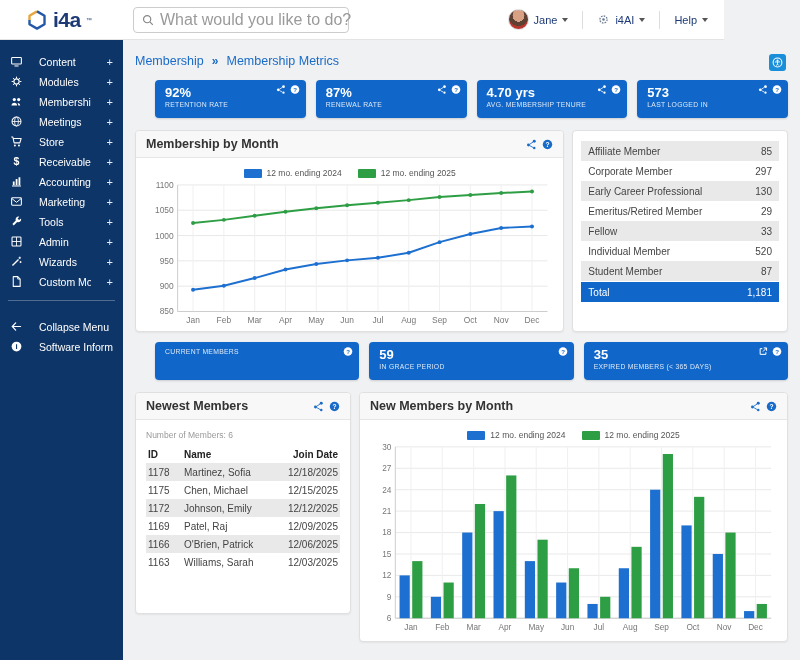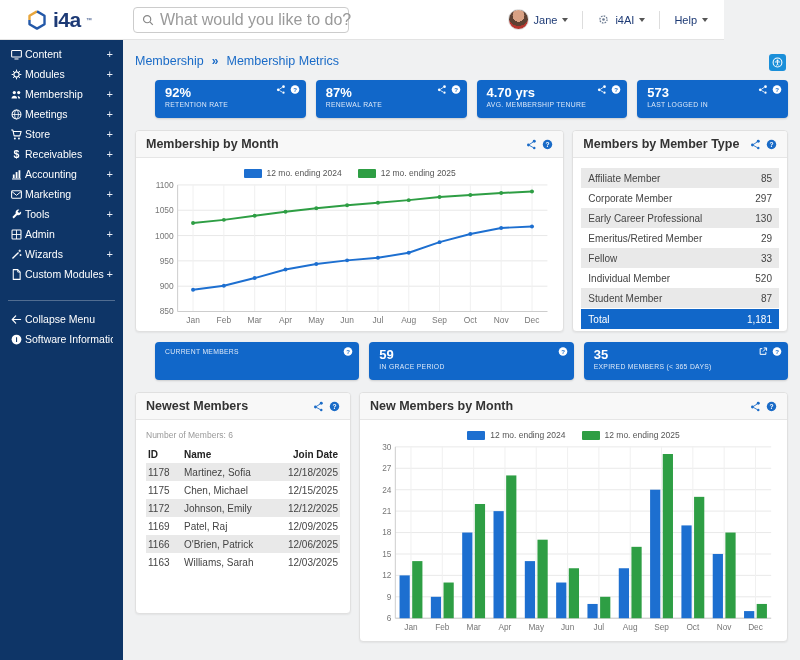--- a/index.html
+++ b/index.html
@@ -21,22 +21,22 @@
   .avatar { width:21px; height:21px; border-radius:50%;
     background:radial-gradient(circle at 50% 30%, #d9a184 0 36%, #5d4032 37% 62%, #b5352e 63%);
     border:1px solid #ddd; }
   .caret { width:0; height:0; border-left:3.5px solid transparent; border-right:3.5px solid transparent;
     border-top:4px solid #555; display:inline-block; }
   .vdiv { width:1px; height:18px; background:#ddd; }
 
   
   .sidebar { position:absolute; top:40px; left:0; width:123px; height:620px; background:#0e3567;
     padding-top:8px; }
-  .side-item { display:flex; align-items:flex-start; height:20px; padding:0 10px; color:#fff;
-    font-size:10.5px; cursor:pointer; gap:2px; }
+  .side-item { display:flex; align-items:flex-end; height:20px; padding:0 10px; color:#fff;
+    font-size:10.5px; cursor:pointer; gap:16px; }
   .side-ic { width:13px; height:13px; flex:0 0 13px; display:flex; align-items:center; justify-content:center; }
   .side-label { flex:1; white-space:nowrap; overflow:hidden; }
   .side-plus { font-size:11px; color:#e8ecf4; }
   .side-div { height:1px; background:rgba(255,255,255,.28); margin:12px 8px; }
 
   
   .main { position:absolute; top:40px; left:123px; width:677px; height:620px; padding:12px 12px 0 12px; }
   .breadcrumb { display:flex; align-items:center; gap:8px; font-size:12.5px; color:#1a6bc7; height:18px; }
   .crumb { cursor:pointer; }
   .crumb-sep { font-weight:bold; font-size:12px; }
@@ -485,40 +485,20 @@
               <circle cx="265.75" cy="20.36" r="2" fill="#2e9e44"></circle>
               <circle cx="296.9166666666667" cy="17.287999999999997" r="2" fill="#2e9e44"></circle>
               <circle cx="328.0833333333333" cy="15.239999999999995" r="2" fill="#2e9e44"></circle>
               <circle cx="359.25" cy="13.191999999999993" r="2" fill="#2e9e44"></circle>
               <circle cx="390.4166666666667" cy="11.656000000000006" r="2" fill="#2e9e44"></circle>
             </svg></div>
       </div>
     </div>
 
     <div class="card mt-card">
-      <div class="card-head">
-        <span class="card-title">Members by Member Type</span>
-        <span class="head-icons">
-          <span class="head-ic">
-              <svg width="11" height="11" viewBox="0 0 14 14">
-                <circle cx="10.5" cy="3" r="1.9" fill="#1a6bc7"></circle>
-                <circle cx="3.2" cy="7.5" r="1.9" fill="#1a6bc7"></circle>
-                <circle cx="10.5" cy="11.5" r="1.6" fill="#1a6bc7"></circle>
-                <line x1="4.8" y1="6.6" x2="9" y2="3.9" stroke="#1a6bc7" stroke-width="1.1"></line>
-                <line x1="4.8" y1="8.4" x2="9" y2="10.8" stroke="#1a6bc7" stroke-width="1.1"></line>
-              </svg>
-            </span>
-          <span class="head-ic">
-              <svg width="11" height="11" viewBox="0 0 14 14">
-                <circle cx="7" cy="7" r="6" fill="#1a6bc7"></circle>
-                <text x="7" y="10.2" font-size="8.5" font-weight="bold" fill="#fff" text-anchor="middle" font-family="Liberation Sans, sans-serif">?</text>
-              </svg>
-            </span>
-        </span>
-      </div>
       <div class="mt-body" id="member-type-rows">
           <div class="mt-row alt">
             <span class="mt-label">Affiliate Member</span>
             <span class="mt-value">85</span>
           </div>
           <div class="mt-row">
             <span class="mt-label">Corporate Member</span>
             <span class="mt-value">297</span>
           </div>
           <div class="mt-row alt">

